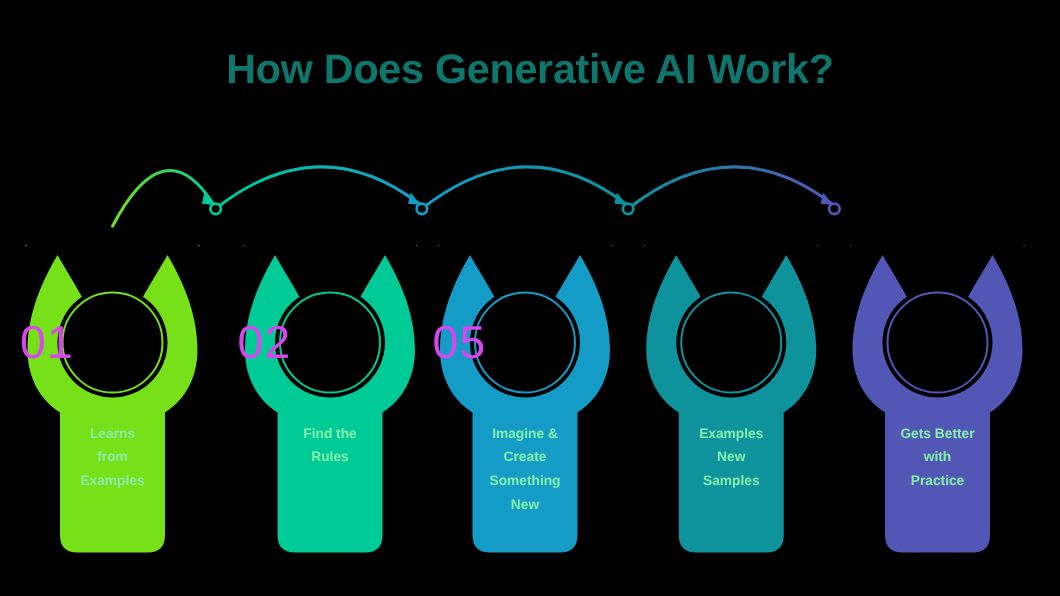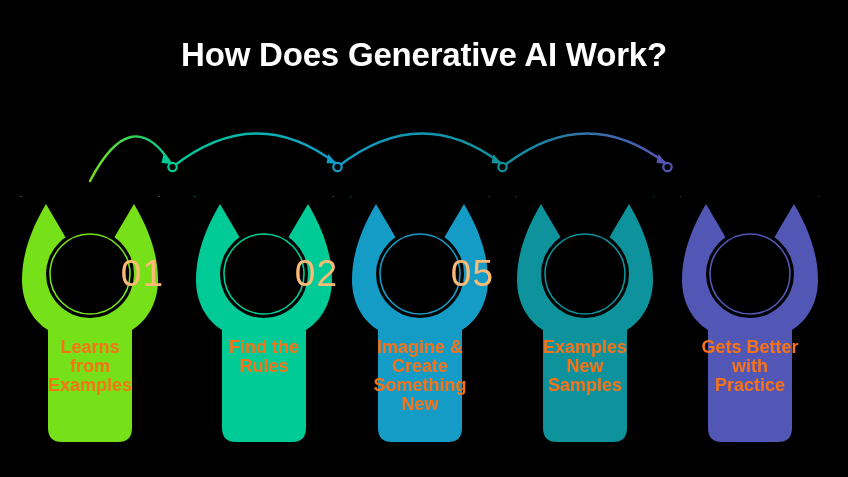--- a/index.html
+++ b/index.html
@@ -21,21 +21,21 @@
     height: 477px;
     background: #000000;
   }
 
   #page-title {
     position: absolute;
     top: 36px;
     left: 0;
     width: 848px;
     text-align: center;
-    color: #ffffff;
+    color: #0f766e;
     font-size: 33px;
     font-weight: bold;
     letter-spacing: -0.2px;
     font-family: "Liberation Sans", sans-serif;
   }
 
   #arc-layer {
     position: absolute;
     left: 0;
     top: 0;
@@ -67,36 +67,36 @@
     height: 248px;
   }
 
   .step-number {
     position: absolute;
     left: 0;
     top: 34px;
     width: 148px;
     height: 88px;
     line-height: 88px;
-    text-align: right;
-    color: #fdba74;
+    text-align: left;
+    color: #d946ef;
     font-size: 37px;
     font-weight: 300;
     letter-spacing: 1px;
     font-family: "Liberation Sans", sans-serif;
   }
 
   .step-label {
     position: absolute;
     left: 8px;
     top: 142px;
     width: 132px;
     text-align: center;
-    color: #f97316;
-    font-size: 18px;
+    color: #86efac;
+    font-size: 11px;
     font-weight: bold;
     line-height: 19px;
     font-family: "Liberation Sans", sans-serif;
     white-space: pre-line;
   }
 </style>
 </head>
 <body>
 
 <div id="infographic">

